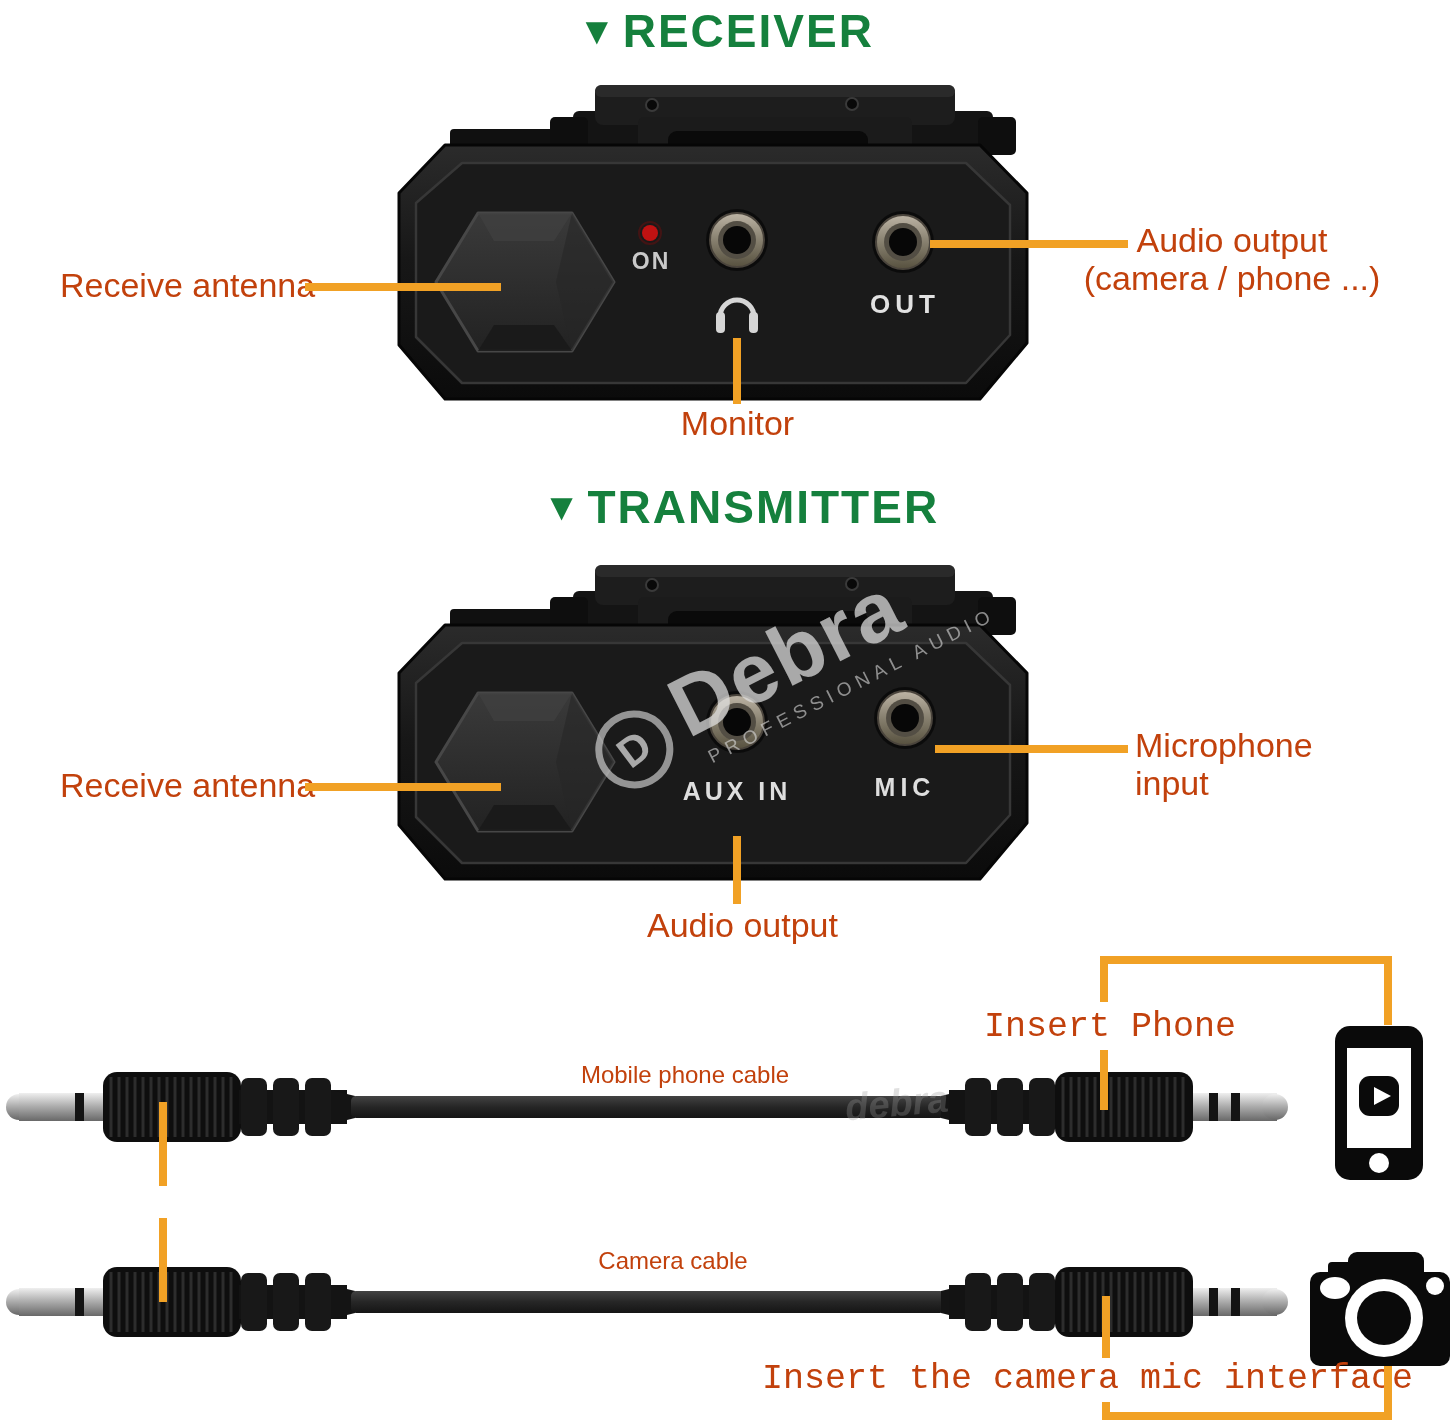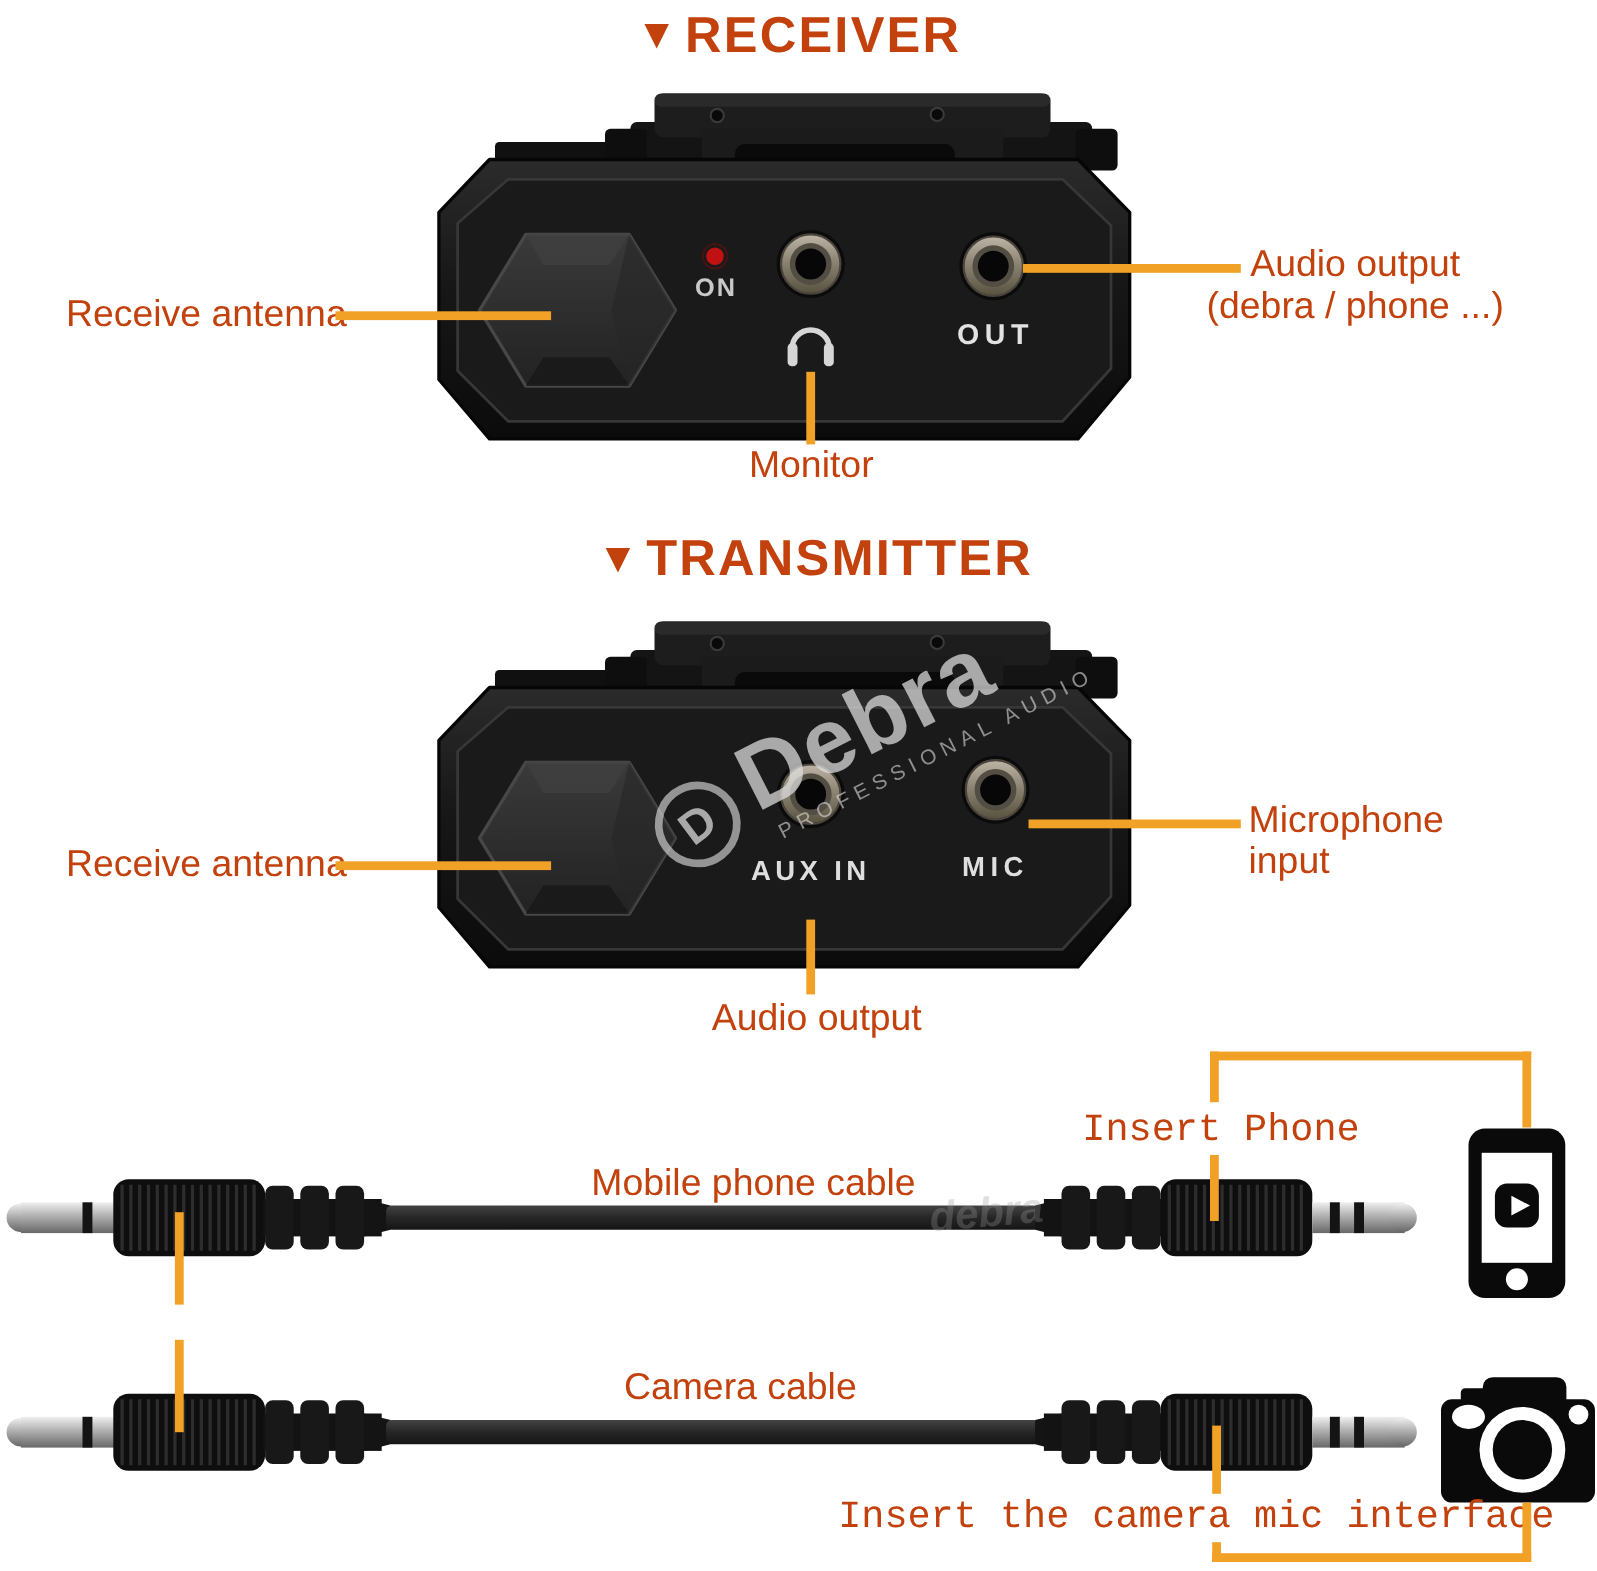--- a/index.html
+++ b/index.html
@@ -3,29 +3,29 @@
 <meta charset="utf-8">
 <style>
   html,body{margin:0;padding:0;background:#ffffff;}
   #canvas{
     position:relative; width:1452px; height:1428px; overflow:hidden;
     background:#ffffff; font-family:"Liberation Sans", sans-serif;
   }
   .abs{position:absolute;}
   .title{
     position:absolute; left:0; right:0; text-align:center;
-    font-size:46px; font-weight:bold; color:#c2410c; letter-spacing:2px;
+    font-size:46px; font-weight:bold; color:#15803d; letter-spacing:2px;
     white-space:nowrap;
   }
   .title .tmark{font-size:38px; display:inline-block; transform:translateY(-3px); margin-right:5px;}
   .lbl{
     position:absolute; font-size:34px; color:#c2410c; white-space:nowrap; line-height:38px;
   }
   .lbl.center{text-align:center;}
-  .cable-title{font-size:34px;}
+  .cable-title{font-size:24px;}
   .insert-lbl{font-size:35px;font-family:Liberation Mono, monospace;}
   .oline{position:absolute; background:#F1A125; z-index:30;}
   .watermark{
     position:absolute; z-index:20; color:rgba(224,224,224,0.72); pointer-events:none;
   }
   .wm-row{display:flex; align-items:center; gap:14px;}
   .wm-logo{
     width:64px; height:64px; border:7px solid rgba(224,224,224,0.62); border-radius:50%;
     display:flex; align-items:center; justify-content:center;
     font-size:42px; font-weight:bold; transform:rotate(-10deg);
@@ -111,21 +111,21 @@
     </g>
     <text x="515" y="230" text-anchor="middle" font-size="26" font-weight="bold" fill="#e2e2e2" letter-spacing="5" font-family="Liberation Sans, sans-serif">OUT</text>
   </svg>
 
   <div class="lbl" style="left:60px; top:266px;">Receive antenna</div>
   <div class="oline" style="left:305px; top:283px; width:196px; height:8px;"></div>
 
   <div class="oline" style="left:930px; top:240px; width:198px; height:8px;"></div>
   <div class="lbl center" style="left:1072px; top:221px; width:320px;">
     <div>Audio output</div>
-    <div>(debra / phone ...)</div>
+    <div>(camera / phone ...)</div>
   </div>
 
   <div class="oline" style="left:733px; top:338px; width:8px; height:66px;"></div>
   <div class="lbl center" style="left:650px; top:404px; width:175px;">Monitor</div>
 
   <div class="title" style="top:480px;padding-left:30px;">
     <span class="tmark">▼</span><span>TRANSMITTER</span>
   </div>
 
   <svg class="abs" style="left:390px; top:563px;" width="645" height="320" viewBox="0 0 645 320">

